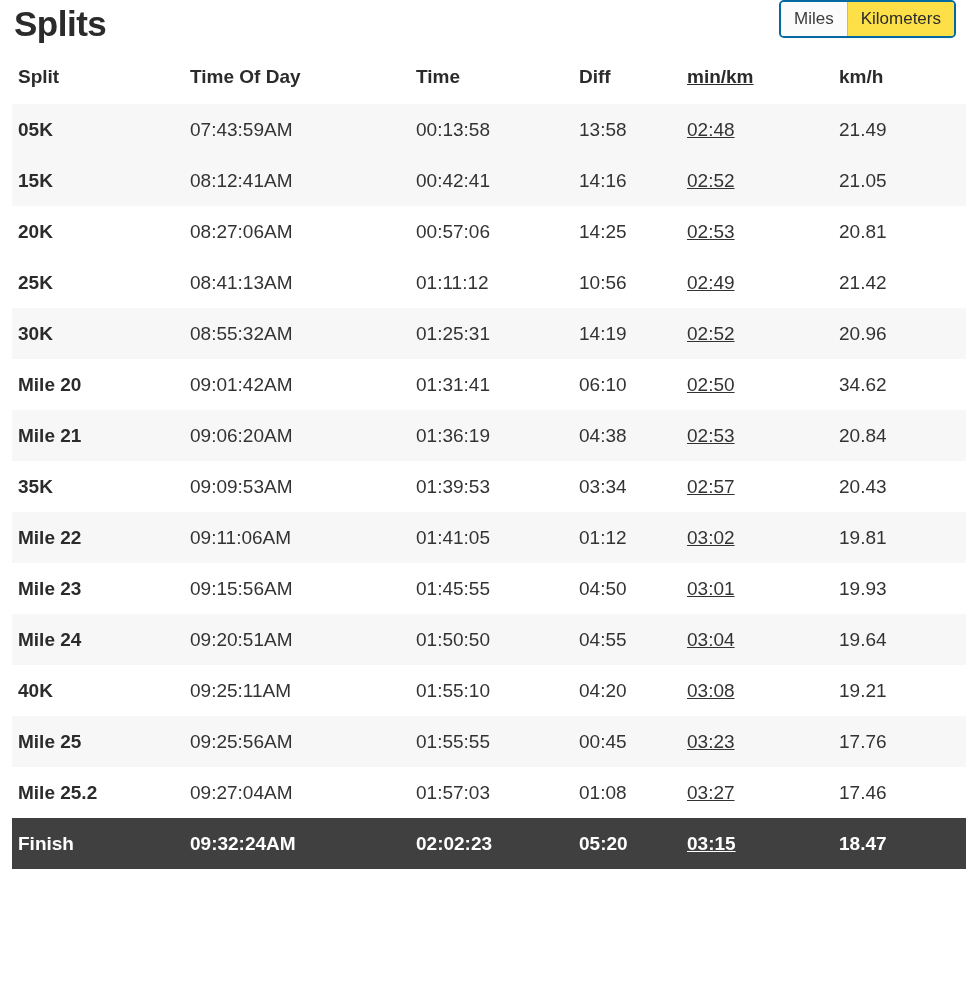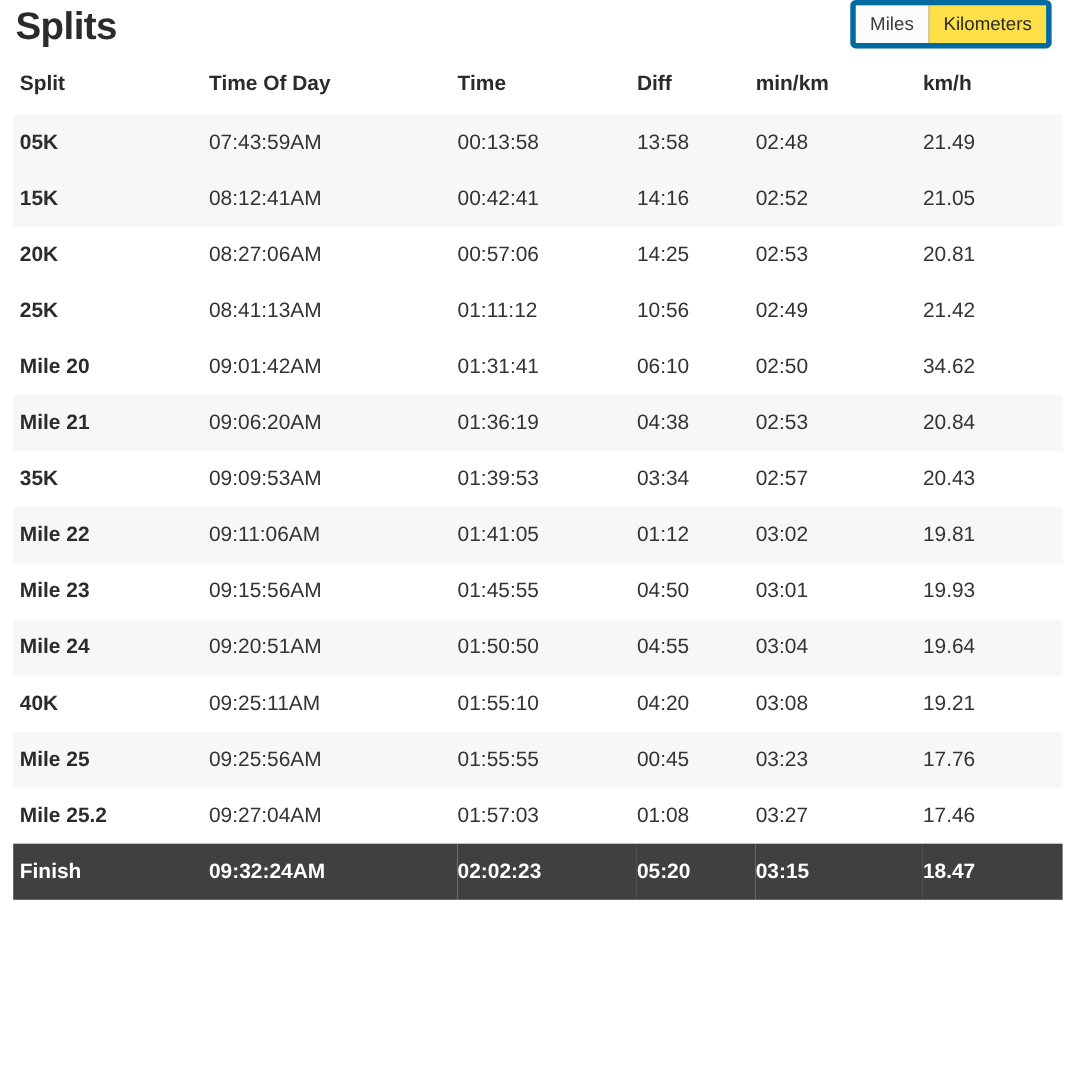--- a/index.html
+++ b/index.html
@@ -32,21 +32,21 @@
     font-weight: bold;
     color: #2b2b2b;
     letter-spacing: -0.5px;
     line-height: 44px;
   }
   .unit-toggle {
     position: absolute;
     right: 10px;
     top: 0px;
     display: flex;
-    border: 5px solid #0369a1;
+    border: 2px solid #0369a1;
     border-radius: 5px;
     overflow: hidden;
     background: #fff;
     box-shadow: 0 1px 1px rgba(0,0,0,0.04);
   }
   .unit-btn {
     font-size: 17px;
     padding: 6px 13px 7px 13px;
     color: #3c3c3c;
     background: #fbfbfb;
@@ -92,21 +92,21 @@
     color: #ffffff;
     font-weight: bold;
   }
   tr.finish td.split-name {
     color: #ffffff;
   }
   .c0 { width: 178px; padding-left: 6px !important; }
   .c1 { width: 226px; }
   .c2 { width: 163px; }
   .c3 { width: 108px; }
-  .c4 { width: 152px; }
+  .c4 { width: 152px; text-decoration: underline; }
   .c5 { width: auto; }
 </style>
 </head>
 <body>
 
 <div class="page">
 
   <div class="header-row">
     <div class="page-title">Splits</div>
     <div class="unit-toggle">
@@ -152,20 +152,28 @@
           <td class="c5">20.81</td>
         </tr>
         <tr>
           <td class="c0 split-name">25K</td>
           <td class="c1">08:41:13AM</td>
           <td class="c2">01:11:12</td>
           <td class="c3">10:56</td>
           <td class="c4">02:49</td>
           <td class="c5">21.42</td>
         </tr>
+        <tr class="alt">
+          <td class="c0 split-name">30K</td>
+          <td class="c1">08:55:32AM</td>
+          <td class="c2">01:25:31</td>
+          <td class="c3">14:19</td>
+          <td class="c4">02:52</td>
+          <td class="c5">20.96</td>
+        </tr>
         <tr>
           <td class="c0 split-name">Mile 20</td>
           <td class="c1">09:01:42AM</td>
           <td class="c2">01:31:41</td>
           <td class="c3">06:10</td>
           <td class="c4">02:50</td>
           <td class="c5">34.62</td>
         </tr>
         <tr class="alt">
           <td class="c0 split-name">Mile 21</td>

